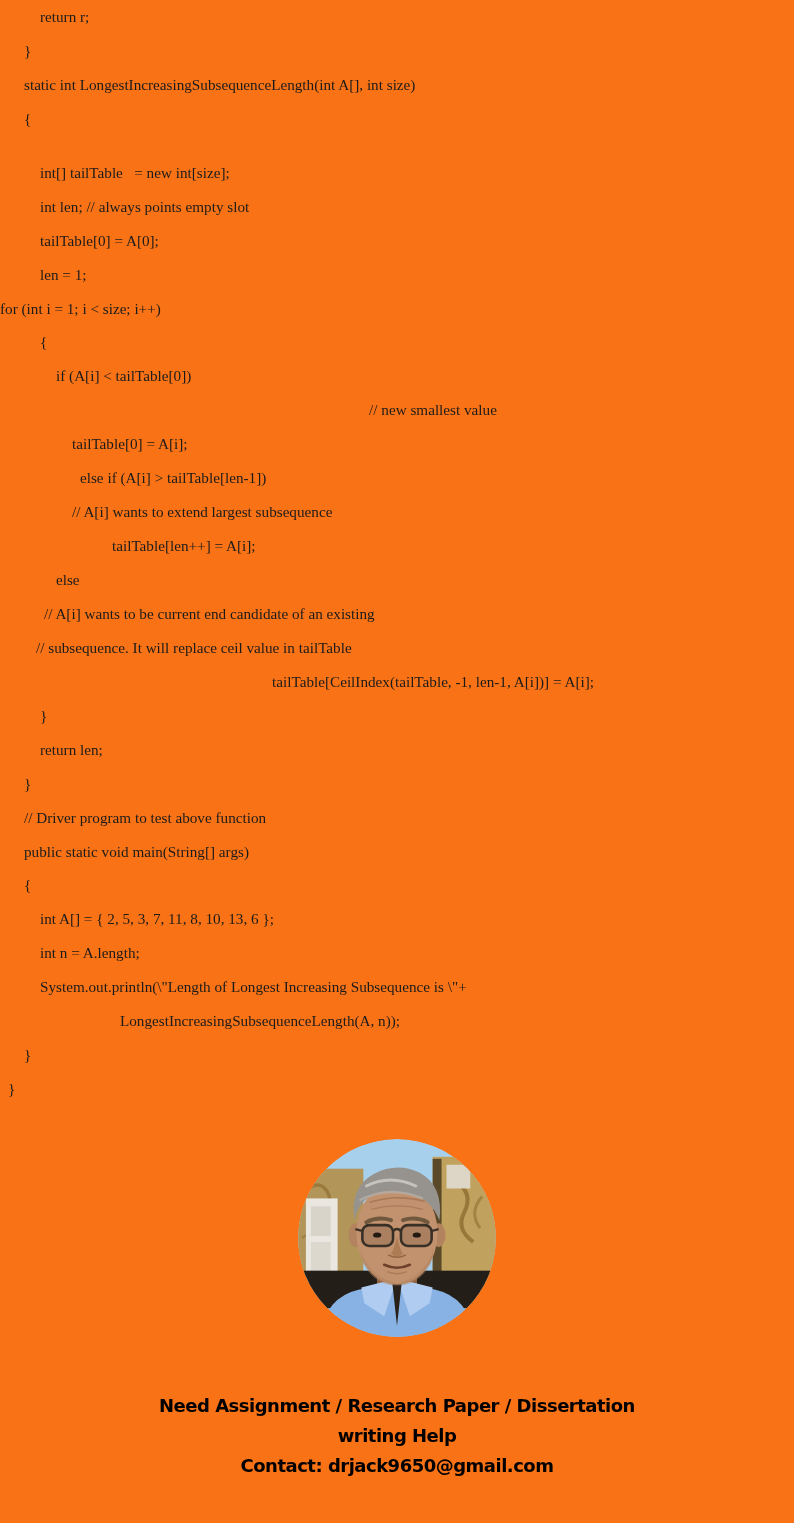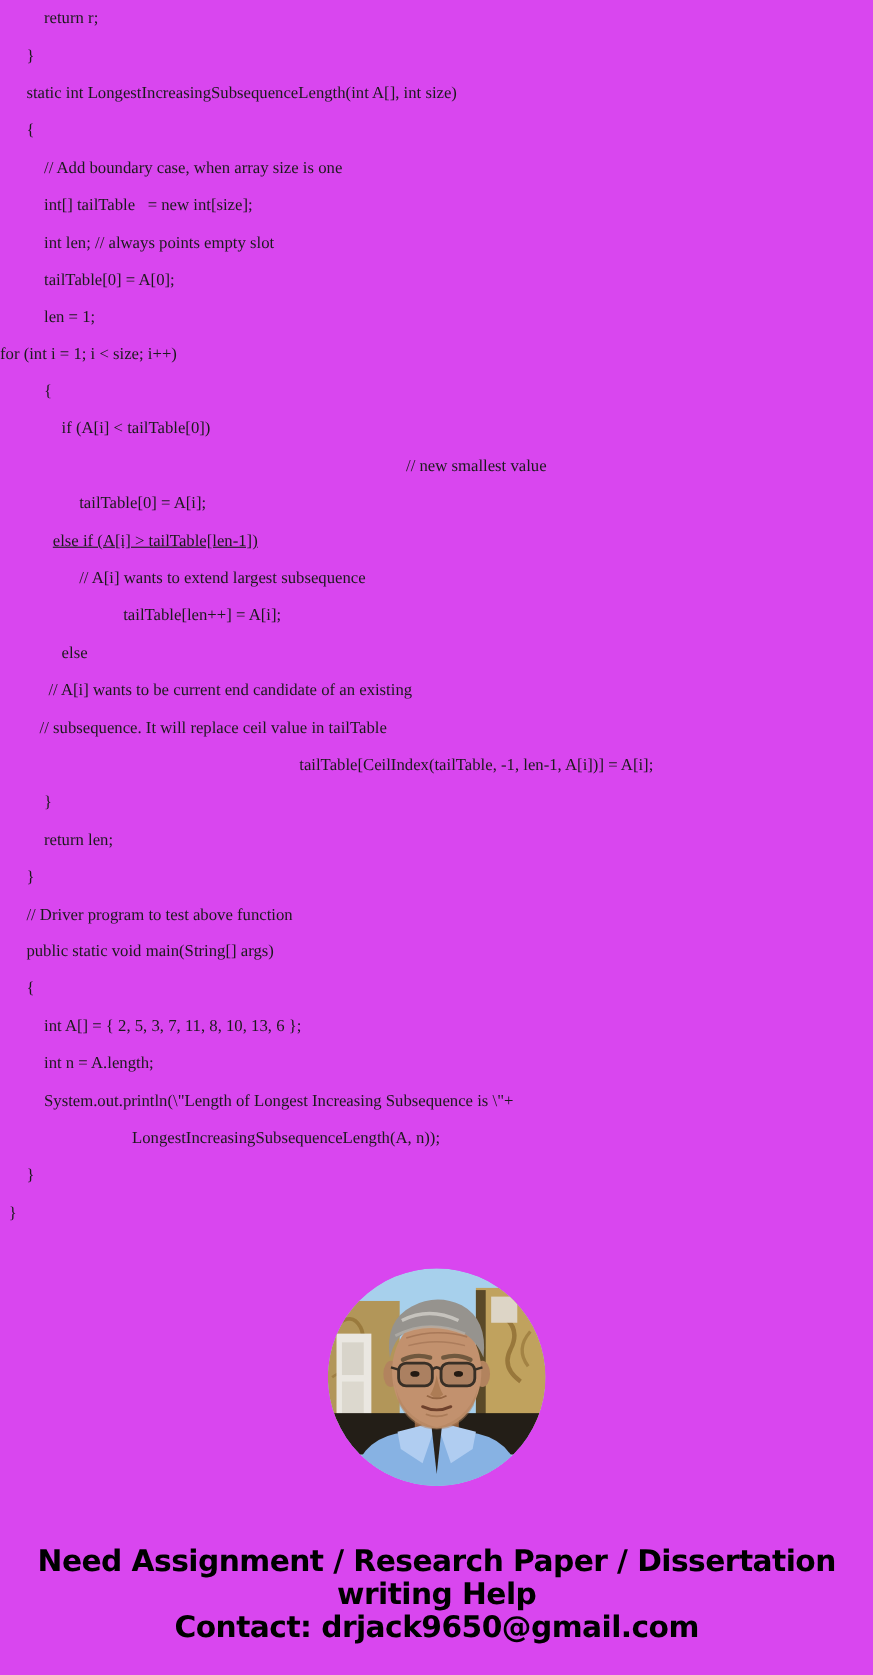--- a/index.html
+++ b/index.html
@@ -4,21 +4,21 @@
 <style>
   html, body {
     margin: 0;
     padding: 0;
     background: #ffffff;
   }
   .page {
     position: relative;
     width: 794px;
     height: 1523px;
-    background: #d946ef;
+    background: #f97316;
     overflow: hidden;
   }
   .code-listing {
     font-family: "Liberation Serif", serif;
     font-size: 15.2px;
     color: #1b1b1b;
   }
   .code-line {
     height: 33.94px;
     line-height: 33.94px;
@@ -34,48 +34,47 @@
     height: 198px;
     border-radius: 50%;
     overflow: hidden;
     display: block;
   }
   .footer {
     margin-top: 54px;
     text-align: center;
     font-family: "DejaVu Sans", "Liberation Sans", sans-serif;
     font-weight: 700;
-    font-size: 27px;
+    font-size: 18px;
     line-height: 30px;
     letter-spacing: -0.5px;
     color: #000000;
   }
   .footer-line { height: 30px; }
 </style>
 </head>
 <body>
 
 <div class="page">
 
   <div class="code-listing" style="color: rgb(27, 27, 27);">
       <div class="code-line" style="padding-left: 40px;">return r;</div>
       <div class="code-line" style="padding-left: 24px;">}</div>
       <div class="code-line" style="padding-left: 24px;">static int LongestIncreasingSubsequenceLength(int A[], int size)</div>
       <div class="code-line" style="padding-left: 24px;">{</div>
-      <div class="code-line" style="padding-left: 40px;">// Add boundary case, when array size is one</div>
-      <div class="code-line" style="padding-left: 40px;">int[] tailTable   = new int[size];</div>
+      <div class="code-line" style="padding-left: 40px; margin-top: 20px;">int[] tailTable   = new int[size];</div>
       <div class="code-line" style="padding-left: 40px;">int len; // always points empty slot</div>
       <div class="code-line" style="padding-left: 40px;">tailTable[0] = A[0];</div>
       <div class="code-line" style="padding-left: 40px;">len = 1;</div>
       <div class="code-line" style="">for (int i = 1; i &lt; size; i++)</div>
       <div class="code-line" style="padding-left: 40px;">{</div>
       <div class="code-line" style="padding-left: 56px;">if (A[i] &lt; tailTable[0])</div>
       <div class="code-line" style="padding-left: 72px; text-align: center;">// new smallest value</div>
       <div class="code-line" style="padding-left: 72px;">tailTable[0] = A[i];</div>
-      <div class="code-line" style="padding-left: 48px; text-decoration: underline;">else if (A[i] &gt; tailTable[len-1])</div>
+      <div class="code-line" style="padding-left: 80px;">else if (A[i] &gt; tailTable[len-1])</div>
       <div class="code-line" style="padding-left: 72px;">// A[i] wants to extend largest subsequence</div>
       <div class="code-line" style="padding-left: 72px; margin-left: 40px;">tailTable[len++] = A[i];</div>
       <div class="code-line" style="padding-left: 56px;">else</div>
       <div class="code-line" style="padding-left: 44px;">// A[i] wants to be current end candidate of an existing</div>
       <div class="code-line" style="padding-left: 36px;">// subsequence. It will replace ceil value in tailTable</div>
       <div class="code-line" style="padding-left: 72px; text-align: center;">tailTable[CeilIndex(tailTable, -1, len-1, A[i])] = A[i];</div>
       <div class="code-line" style="padding-left: 40px;">}</div>
       <div class="code-line" style="padding-left: 40px;">return len;</div>
       <div class="code-line" style="padding-left: 24px;">}</div>
       <div class="code-line" style="padding-left: 24px;">// Driver program to test above function</div>

